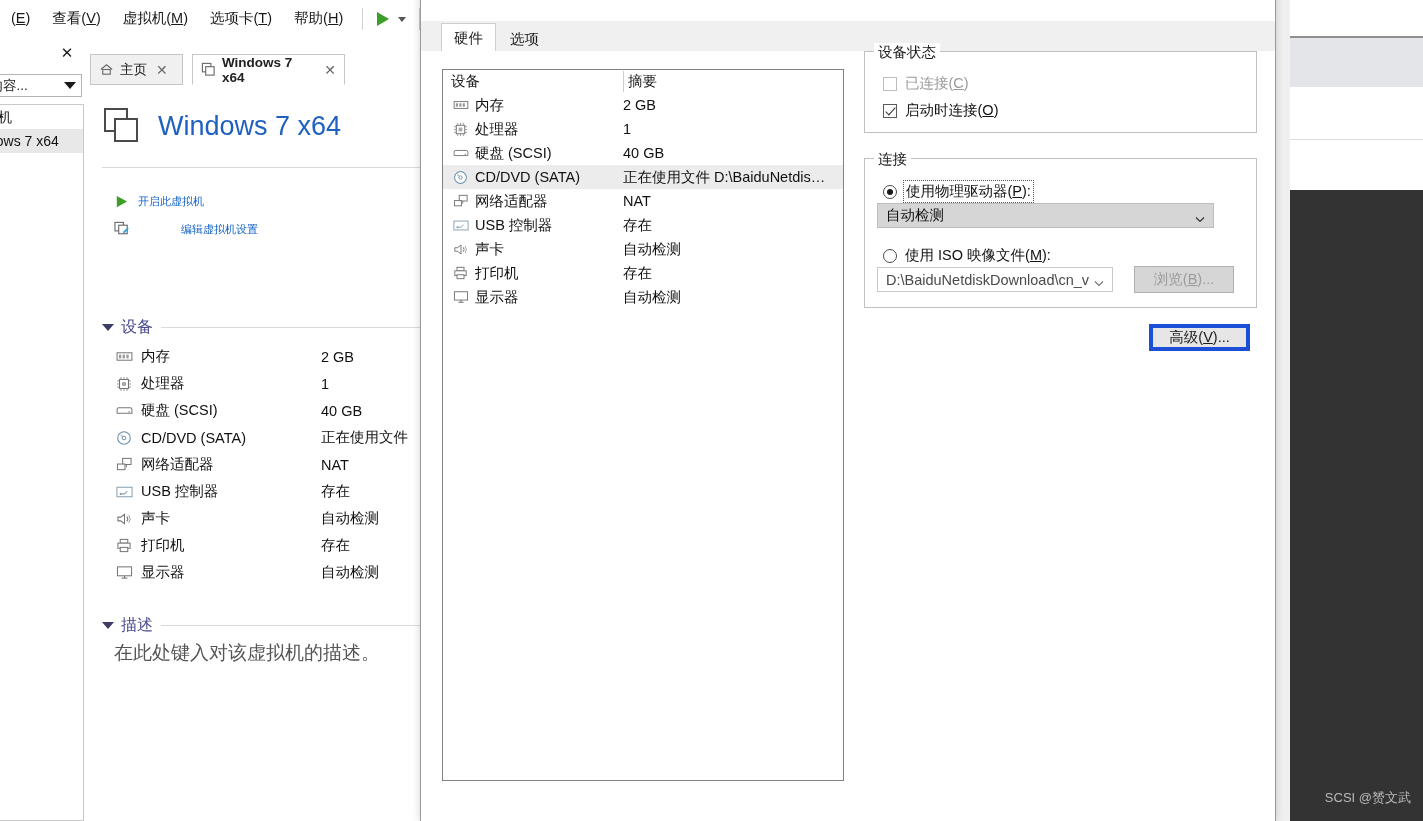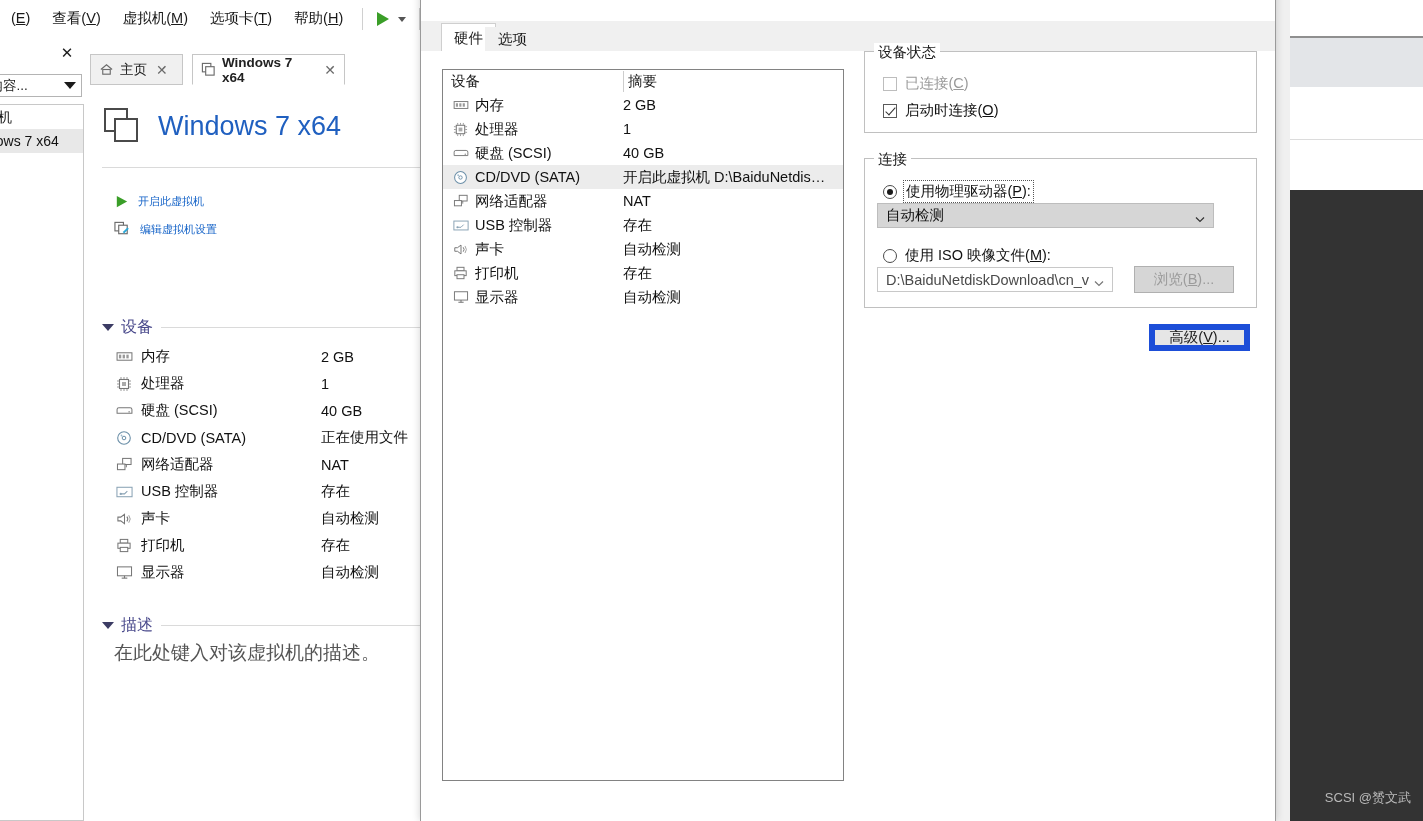--- a/index.html
+++ b/index.html
@@ -208,21 +208,21 @@
     left: 24px;
     display: flex;
     align-items: center;
     font-size: 11px;
     color: #1664c8;
     cursor: pointer;
     white-space: nowrap;
   }
   .action-link .ico { margin-right: 9px; display: flex; align-items: center; }
   #link-power { top: 109px; }
-  #link-edit  { top: 136px; }
+  #link-edit  { top: 136px; gap: 41px; }
 
   .section-header {
     position: absolute;
     left: 12px;
     display: flex;
     align-items: center;
     height: 20px;
     width: 318px;
   }
   .section-header .tri {
@@ -578,21 +578,21 @@
     justify-content: center;
     font-size: 14.5px;
     color: #9c9c9c;
     cursor: default;
   }
   #btn-advanced {
     position: absolute;
     left: 1152px; top: 348px;
     width: 101px; height: 27px;
     background: #e6e6e6;
-    border: 6px solid #1d4ed8;
+    border: 4px solid #1d4ed8;
     box-sizing: border-box;
     display: flex;
     align-items: center;
     justify-content: center;
     font-size: 14.5px;
     color: #1a1a1a;
     cursor: default;
   }
 </style>
 </head>
@@ -823,21 +823,21 @@
 
     <div id="dialog-titlebar">
       <span id="dialog-title">虚拟机设置</span>
       <span id="dialog-close">✕</span>
     </div>
 
     <div id="dialog-tabs">
       <div class="dlg-tab active" style="left:20px; width:55px;">
         <span>硬件</span>
       </div>
-      <div class="dlg-tab" style="left:64px; width:55px;">
+      <div class="dlg-tab" style="left:76px; width:55px;">
         <span>选项</span>
       </div>
     </div>
 
     <div id="dialog-body">
 
       <div id="hw-listbox">
         <div id="hw-head">
           <span class="hh-dev">设备</span>
           <span class="hh-sum">摘要</span>
@@ -882,21 +882,21 @@
           </div>
           <div class="hw-row selected">
             <span class="hw-ico">
               <svg width="15" height="15" viewBox="0 0 16 16">
                   <circle cx="8" cy="8" r="6.3" stroke="#6b8fa8" stroke-width="1.1" fill="#fff"></circle>
                   <circle cx="8" cy="8" r="1.8" stroke="#6b8fa8" stroke-width="1" fill="#fff"></circle>
                   <circle cx="5.5" cy="5.5" r="0.9" fill="#9bb8cc"></circle>
                 </svg>
             </span>
             <span class="hw-name">CD/DVD (SATA)</span>
-            <span class="hw-val">开启此虚拟机 D:\BaiduNetdis…</span>
+            <span class="hw-val">正在使用文件 D:\BaiduNetdis…</span>
           </div>
           <div class="hw-row">
             <span class="hw-ico">
               <svg width="16" height="14" viewBox="0 0 18 16">
                   <rect x="7" y="1.5" width="9" height="6.5" stroke="#777" stroke-width="1.1" fill="#fff"></rect>
                   <rect x="1.5" y="7.5" width="8" height="6" stroke="#777" stroke-width="1.1" fill="#fff"></rect>
                   <path d="M11 8 v3" stroke="#777" stroke-width="1"></path>
                 </svg>
             </span>
             <span class="hw-name">网络适配器</span>

